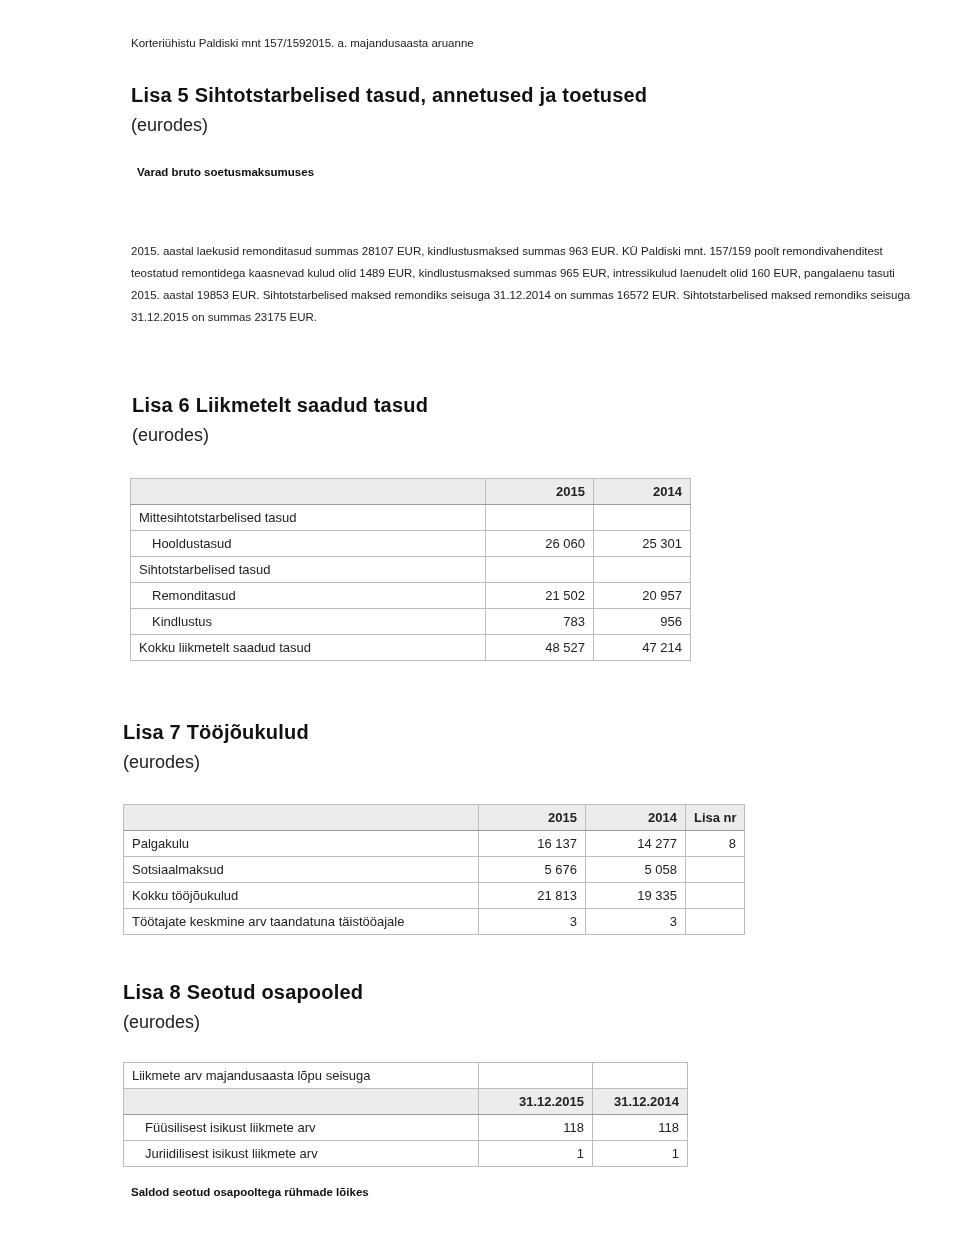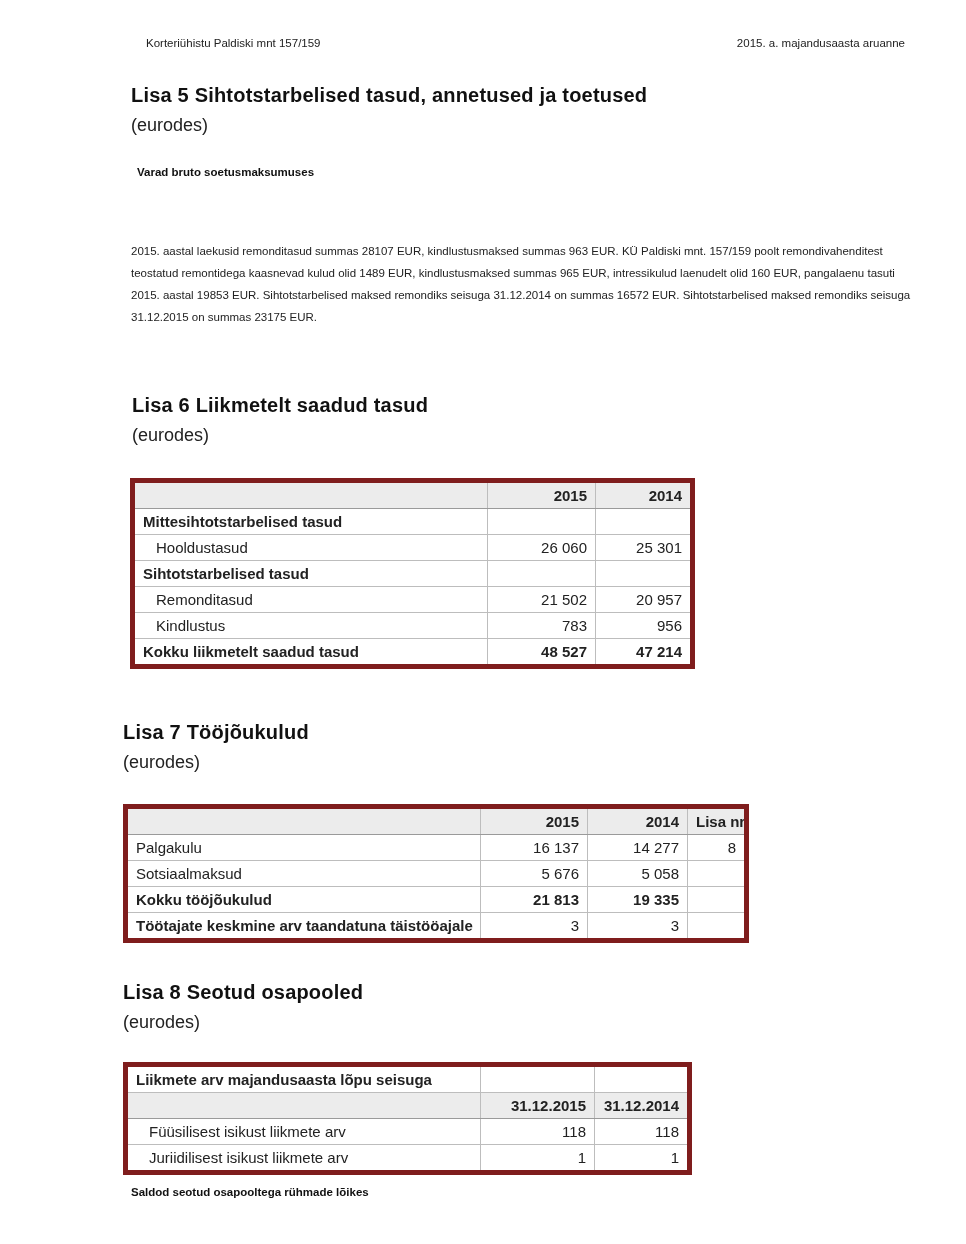--- a/index.html
+++ b/index.html
@@ -8,60 +8,60 @@
     width:966px; height:1244px;
     background:#ffffff;
     font-family:"Liberation Sans", sans-serif;
     color:#1c1c1c;
     overflow:hidden;
   }
   .abs { position:absolute; }
 
   .meta-row {
     left:131px; top:37px; width:759px;
-    display:flex; justify-content:space-between;
-    font-size:11.5px; color:#222;margin-left:15px;
+    display:flex; 
+    font-size:11.5px; color:#222;
   }
 
   .h1 {
     font-size:20px; font-weight:bold; color:#111;
     letter-spacing:0.2px;
   }
   .subtitle { font-size:18px; color:#222; }
 
   .subhead { font-size:11.5px; font-weight:bold; color:#111; }
 
   .para {
     font-size:11.5px; line-height:22px; color:#222;
     width:782px;
   }
 
   table.doc {
     border-collapse:collapse;
     table-layout:fixed;
-    font-size:15px;
+    font-size:13px;
     color:#222;
-    border:5px solid #7f1d1d;
+    border:1px solid #7f1d1d;
   }
   table.doc td {
     border:1px solid #bdbdbd;
     height:25px;
     padding:0 8px;
     overflow:hidden;
     white-space:nowrap;
   }
   table.doc tr.thead td {
     background:#ececec;
     font-weight:bold;
     border-bottom:1px solid #9a9a9a;
   }
   .num { text-align:right; }
   .ctr { text-align:center;margin-top:48px; }
   .indent { padding-left:21px !important; }
-  .bold { font-weight:bold; }
+  .bold { font-weight:normal; }
   tr.total td { border-top:1px solid #8c8c8c; }
 </style>
 </head>
 <body>
 
 <div class="page">
 
   <div class="abs meta-row">
     <span>Korteriühistu Paldiski mnt 157/159</span>
     <span>2015. a. majandusaasta aruanne</span>

